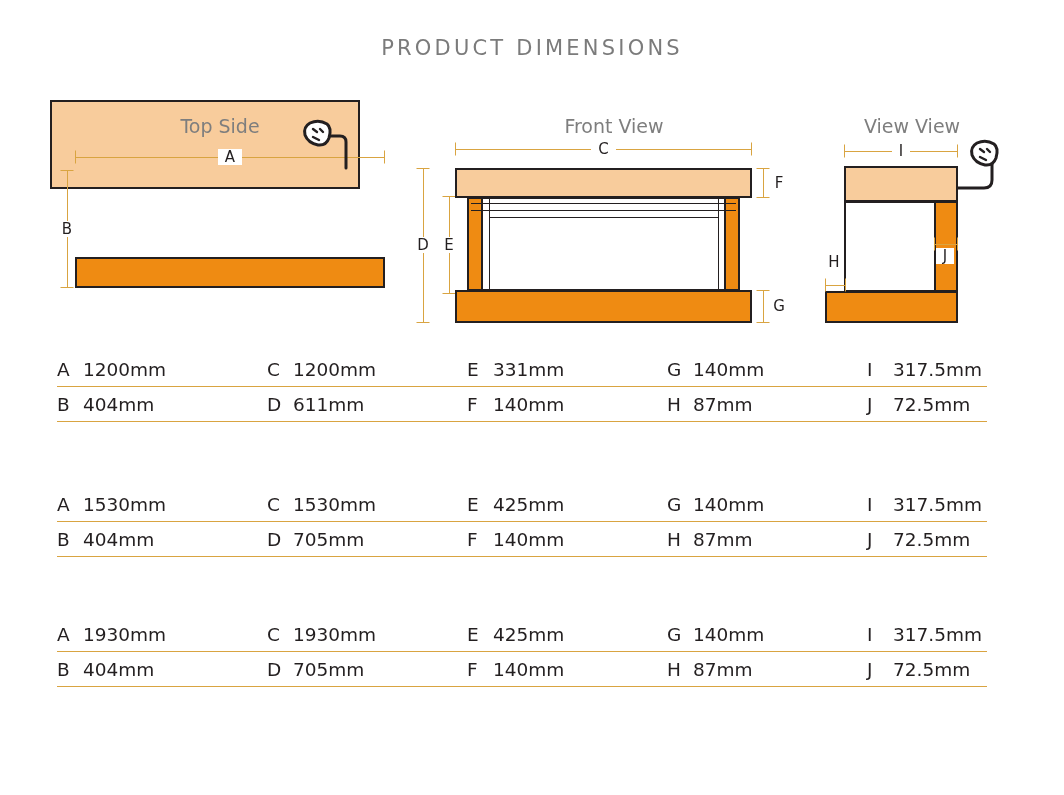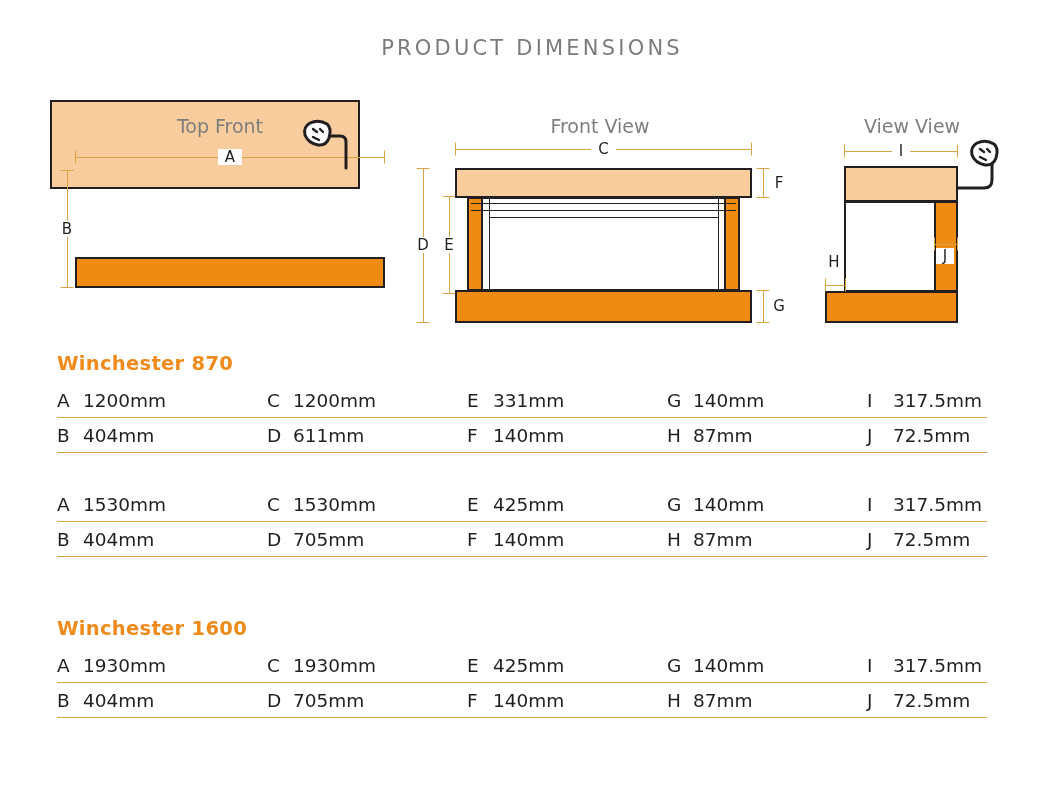--- a/index.html
+++ b/index.html
@@ -146,21 +146,21 @@
   .c-e { width: 120px; }
 </style>
 </head>
 <body>
 
 <div class="page-title">PRODUCT DIMENSIONS</div>
 
 <div class="diagrams">
 
   <div class="view" style="left:50px; top:0; width:340px; height:250px;">
-    <div class="view-title" style="left:115px; top:15px; width:110px;">Top Front</div>
+    <div class="view-title" style="left:115px; top:15px; width:110px;">Top Side</div>
 
     <div class="dim-h" style="left:25px; top:49px; width:310px; height:16px;">
       <div class="cap" style="left:0;"></div>
       <div class="cap" style="right:0;"></div>
       <div class="line" style="left:0; width:310px;"></div>
       <div class="dim-label" style="left:143px; top:0; width:24px;">A</div>
     </div>
 
     <div class="dim-v" style="left:9px; top:70px; width:16px; height:118px;">
       <div class="cap" style="top:0;"></div>
@@ -177,21 +177,21 @@
         <path d="M60 52 L60 26 Q60 20 54 20 L40 20" fill="none" stroke="#231f20" stroke-width="3" stroke-linecap="round"></path>
         <path d="M41 8 Q46 12 43 22 Q40 30 32 29 Q22 27 19 19 Q17 11 24 7 Q33 3 41 8 Z" fill="#ffffff" stroke="#231f20" stroke-width="3" stroke-linejoin="round"></path>
         <line x1="27" y1="13" x2="31" y2="16" stroke="#231f20" stroke-width="2.4" stroke-linecap="round"></line>
         <line x1="34" y1="13" x2="37" y2="16" stroke="#231f20" stroke-width="2.4" stroke-linecap="round"></line>
         <line x1="27" y1="21" x2="33" y2="24" stroke="#231f20" stroke-width="2.4" stroke-linecap="round"></line>
       </svg>
     </div>
   </div>
 
   <div class="view" style="left:405px; top:0; width:390px; height:250px;">
-    <div class="view-title" style="left:130px; top:15px; width:130px;">Front View</div>
+    <div class="view-title" style="left:144px; top:15px; width:130px;">Front View</div>
 
     <div class="dim-h" style="left:50px; top:41px; width:297px; height:16px;">
       <div class="cap" style="left:0;"></div>
       <div class="cap" style="right:0;"></div>
       <div class="line" style="left:0; width:297px;"></div>
       <div class="dim-label" style="left:136px; top:0; width:25px;">C</div>
     </div>
 
     <div class="dim-v" style="left:10px; top:68px; width:16px; height:155px;">
       <div class="cap" style="top:0;"></div>
@@ -277,21 +277,20 @@
         <path d="M44 18 Q49 22 46 32 Q43 40 35 39 Q25 37 22 29 Q20 21 27 17 Q36 13 44 18 Z" fill="#ffffff" stroke="#231f20" stroke-width="3" stroke-linejoin="round"></path>
         <line x1="30" y1="23" x2="34" y2="26" stroke="#231f20" stroke-width="2.4" stroke-linecap="round"></line>
         <line x1="37" y1="23" x2="40" y2="26" stroke="#231f20" stroke-width="2.4" stroke-linecap="round"></line>
         <line x1="30" y1="31" x2="36" y2="34" stroke="#231f20" stroke-width="2.4" stroke-linecap="round"></line>
       </svg>
     </div>
   </div>
 </div>
 
 <div class="spec-table" style="top:352px;">
-  <div class="spec-title">Winchester 870</div>
   <div class="spec-row">
     <div class="spec-cell c-a">
       <span class="key">A</span>
       <span class="val">1200mm</span>
     </div>
     <div class="spec-cell c-b">
       <span class="key">C</span>
       <span class="val">1200mm</span>
     </div>
     <div class="spec-cell c-c">
@@ -372,21 +371,20 @@
       <span class="val">87mm</span>
     </div>
     <div class="spec-cell c-e">
       <span class="key">J</span>
       <span class="val">72.5mm</span>
     </div>
   </div>
 </div>
 
 <div class="spec-table" style="top:617px;">
-  <div class="spec-title">Winchester 1600</div>
   <div class="spec-row">
     <div class="spec-cell c-a">
       <span class="key">A</span>
       <span class="val">1930mm</span>
     </div>
     <div class="spec-cell c-b">
       <span class="key">C</span>
       <span class="val">1930mm</span>
     </div>
     <div class="spec-cell c-c">

